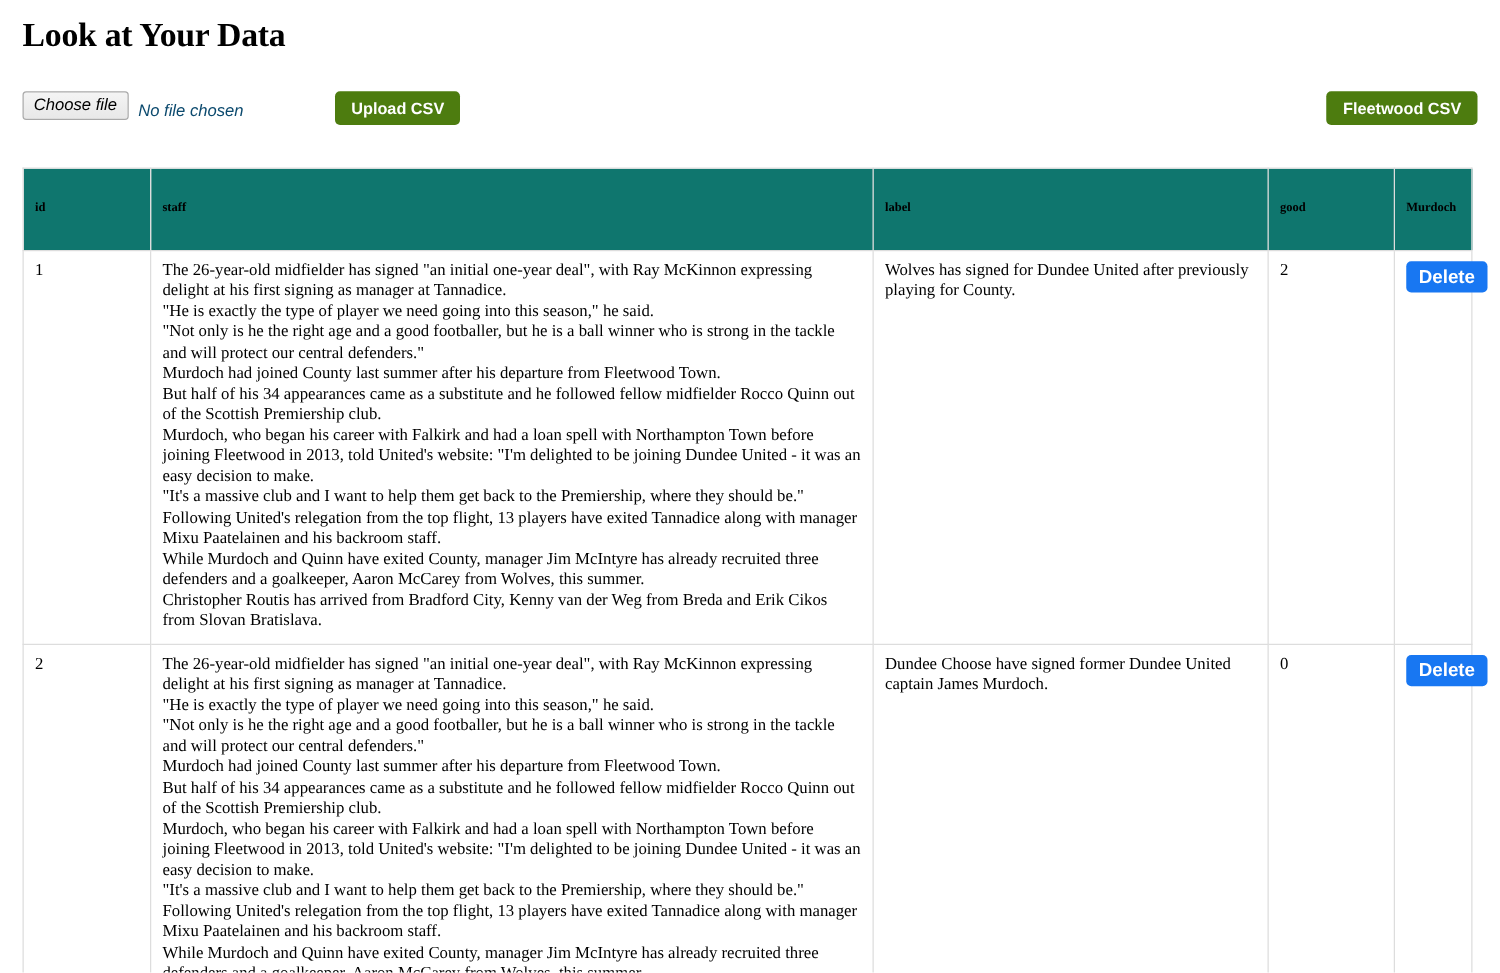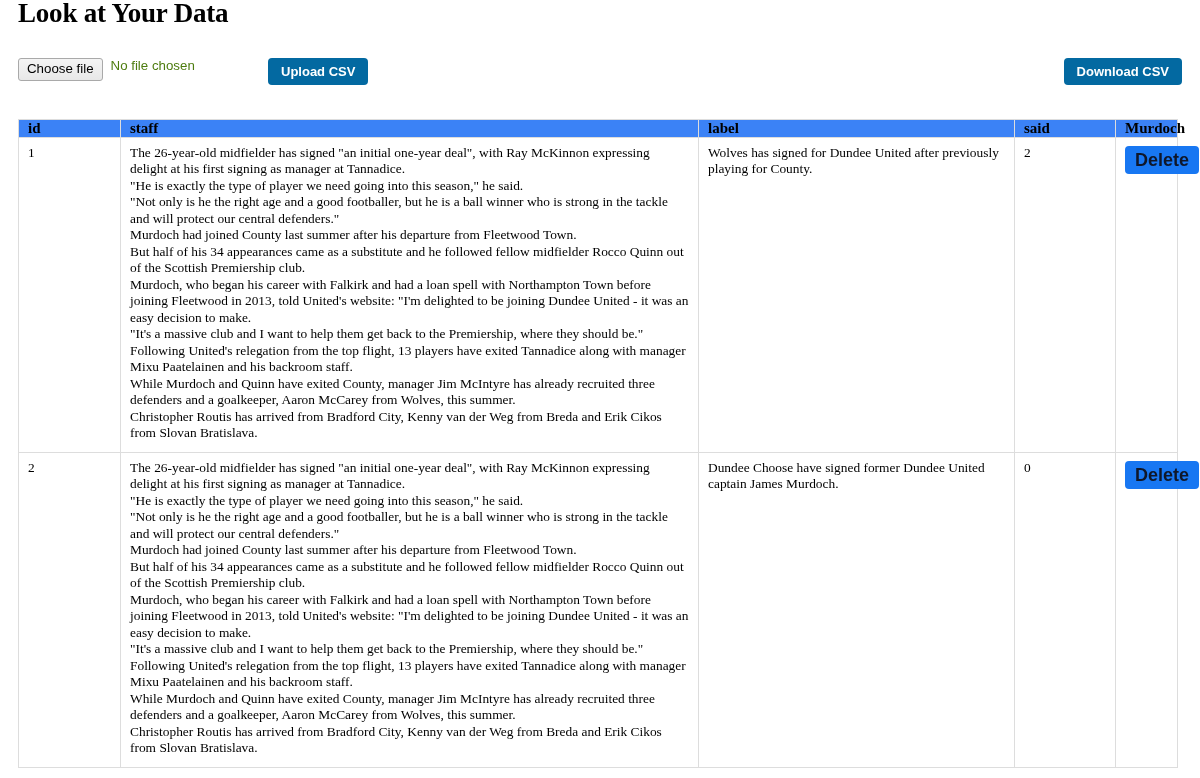--- a/index.html
+++ b/index.html
@@ -18,60 +18,62 @@
     padding: 0 18px;
     box-sizing: border-box;
     width: 1200px;
   }
   .page-title {
     font-family: "Liberation Serif", "DejaVu Serif", serif;
     font-size: 27px;
     font-weight: bold;
     line-height: 1;
     margin: 0;
+    padding-top: 15px;
     letter-spacing: -0.2px;
   }
   .toolbar {
     position: relative;
     height: 28px;
     margin-top: 31px;
   }
   .upload-group {
     position: absolute;
     left: 0;
     top: 0;
     display: flex;
     align-items: center;
     gap: 0;
   }
   .file-input {
     display: inline-flex;
-    align-items: flex-start;
+    align-items: flex-end;
     font-family: "Liberation Sans", "DejaVu Sans", sans-serif;
     font-size: 13.3px;
+    font-style: italic;
   }
   .choose-file-btn {
     background: linear-gradient(#f4f4f4, #e8e8e8);
     border: 1px solid #a9a9a9;
     border-radius: 3px;
     padding: 2px 8px 3px 8px;
     font-family: "Liberation Sans", "DejaVu Sans", sans-serif;
     font-size: 13.3px;
     color: #000;
     line-height: 1.2;
     cursor: default;
   }
   .file-name {
     font-family: "Liberation Sans", "DejaVu Sans", sans-serif;
     font-size: 13.3px;
-    color: #4d7c0f;
+    color: #0c4a6e;
     margin-left: 8px;
   }
   .btn-primary {
-    background: #0369a1;
+    background: #4d7c0f;
     color: #ffffff;
     border: none;
     border-radius: 4px;
     font-family: "Liberation Sans", "DejaVu Sans", sans-serif;
     font-size: 13px;
     font-weight: bold;
     padding: 7px 13px;
     cursor: pointer;
     line-height: 1;
   }
@@ -97,46 +99,46 @@
   table.data-table th,
   table.data-table td {
     border: 1px solid #dddddd;
     vertical-align: top;
     font-family: "Liberation Serif", "DejaVu Serif", serif;
     font-size: 13.4px;
     line-height: 16.5px;
     text-align: left;
   }
   table.data-table thead th {
-    background: #3b82f6;
-    font-weight: bold;
-    padding: 0 9px;
-    font-size: 15px;
+    background: #0f766e;
+    font-weight: bold;
+    padding: 24px 9px;
+    font-size: 10px;
     white-space: nowrap;
   }
   table.data-table tbody td {
     padding: 7px 9px 10px 9px;
     background: #ffffff;
   }
   .col-id { width: 102px; }
   .col-input { width: 578px; }
   .col-output { width: 316px; }
   .col-label { width: 101px; }
   .col-actions { width: 62px; }
   .cell-text {
     white-space: pre-wrap;
     word-wrap: break-word;
   }
   .delete-btn {
     background: #1877f2;
-    color: #0f172a;
+    color: #ffffff;
     border: none;
     border-radius: 4px;
     font-family: "Liberation Sans", "DejaVu Sans", sans-serif;
-    font-size: 18px;
+    font-size: 15px;
     font-weight: bold;
     padding: 5px 10px;
     cursor: pointer;
     line-height: 1;
     margin-top: 1px;
   }
 </style>
 </head>
 <body>
 
@@ -148,39 +150,39 @@
 
     <div class="upload-group">
       <div class="file-input">
         <span class="choose-file-btn">Choose file</span>
         <span class="file-name">No file chosen</span>
       </div>
     </div>
 
     <button class="btn-primary upload-btn">Upload CSV</button>
 
-    <button class="btn-primary download-btn">Download CSV</button>
+    <button class="btn-primary download-btn">Fleetwood CSV</button>
 
   </div>
 
   <div class="table-wrap">
     <table class="data-table">
       <colgroup>
         <col class="col-id">
         <col class="col-input">
         <col class="col-output">
         <col class="col-label">
         <col class="col-actions">
       </colgroup>
       <thead>
         <tr>
           <th>id</th>
           <th>staff</th>
           <th>label</th>
-          <th>said</th>
+          <th>good</th>
           <th>Murdoch</th>
         </tr>
       </thead>
       <tbody>
 
         <tr>
           <td><span class="cell-text">1</span></td>
           <td><span class="cell-text">The 26-year-old midfielder has signed "an initial one-year deal", with Ray McKinnon expressing delight at his first signing as manager at Tannadice.
 "He is exactly the type of player we need going into this season," he said.
 "Not only is he the right age and a good footballer, but he is a ball winner who is strong in the tackle and will protect our central defenders."

